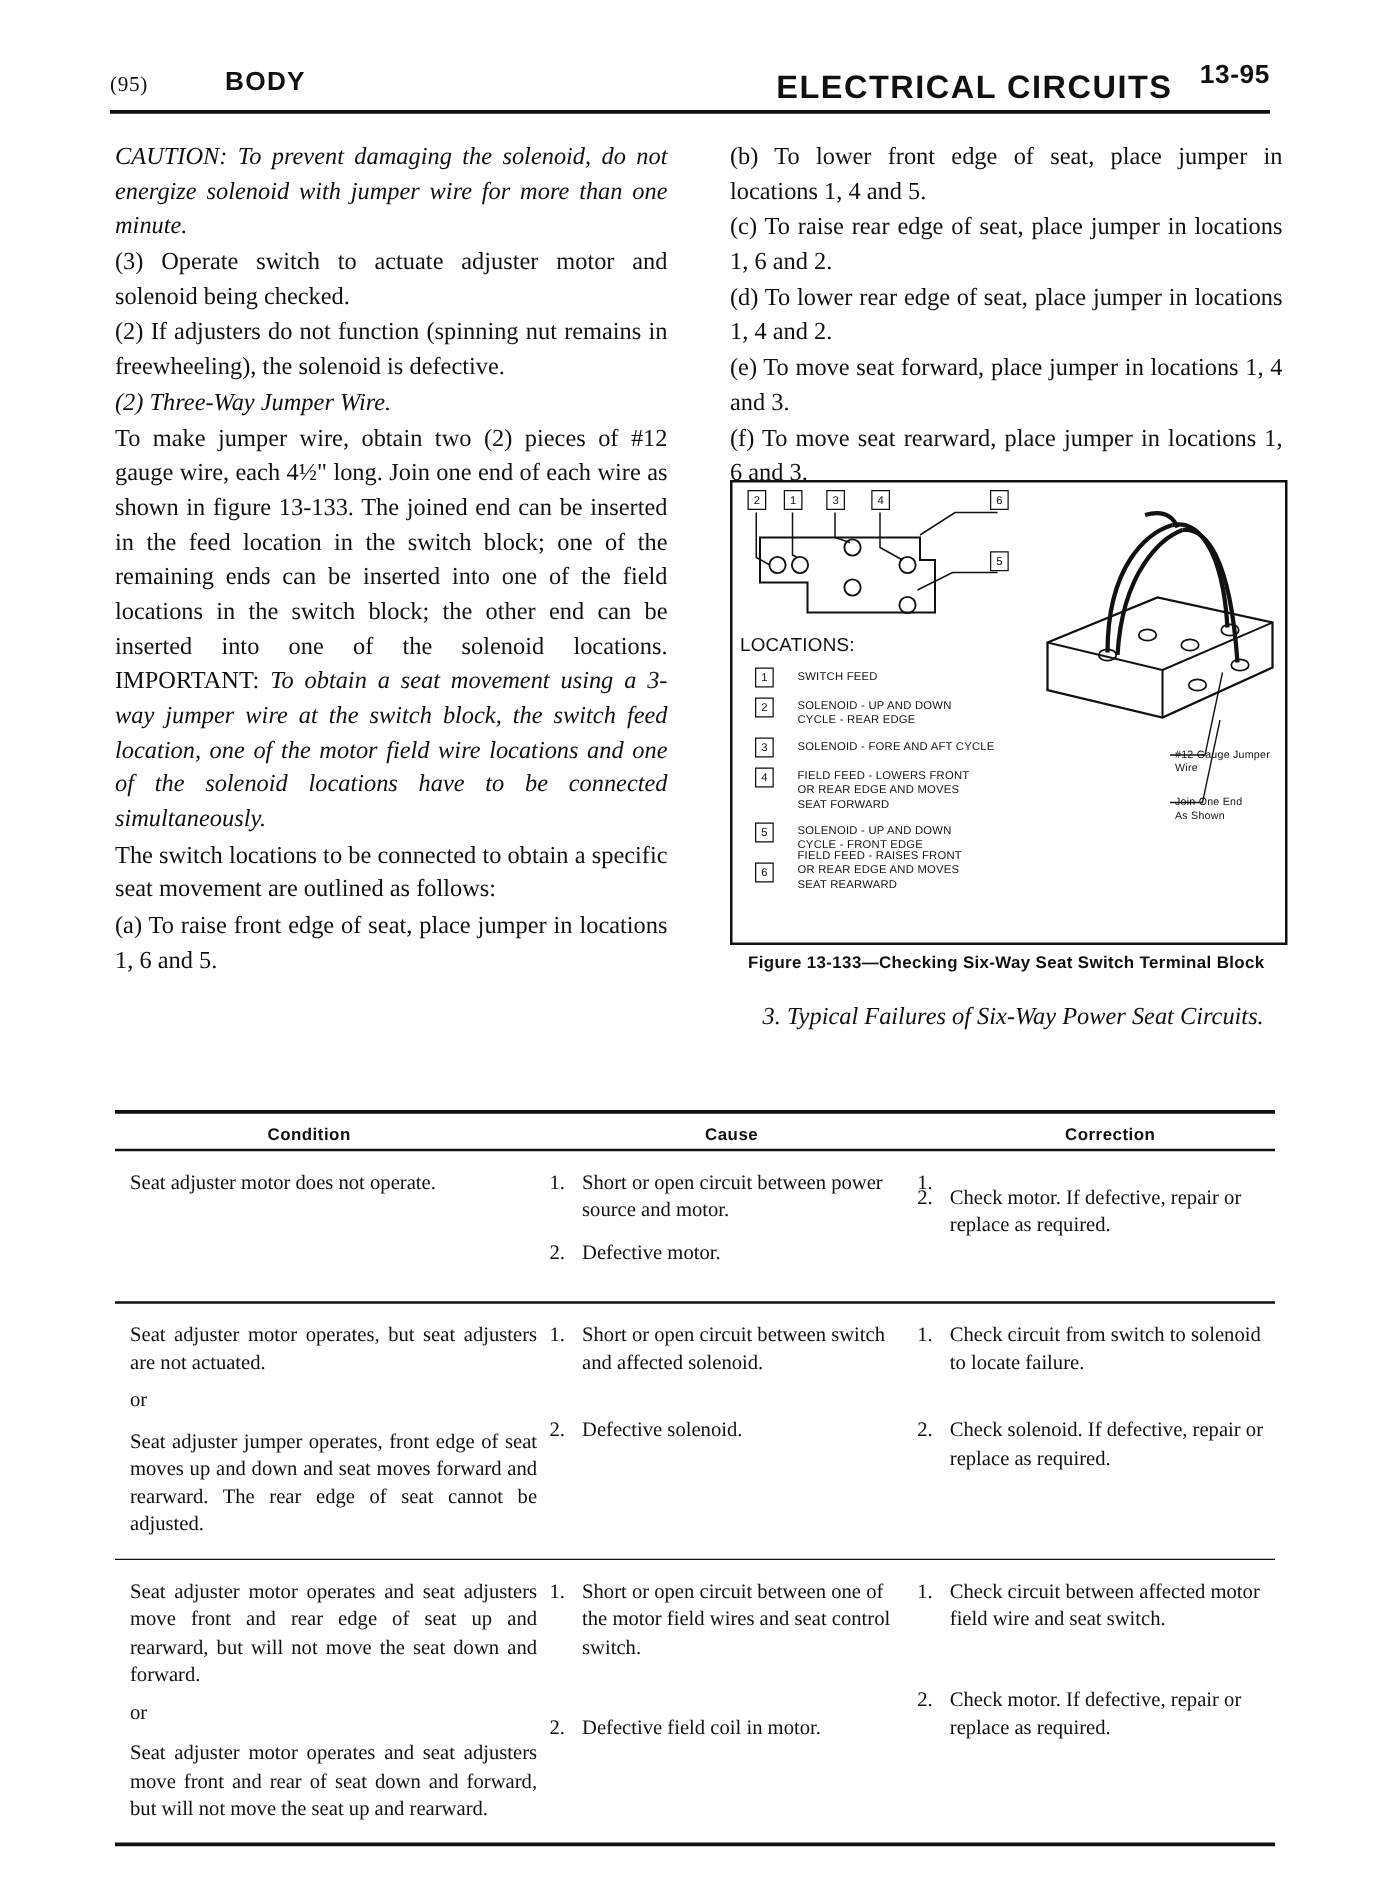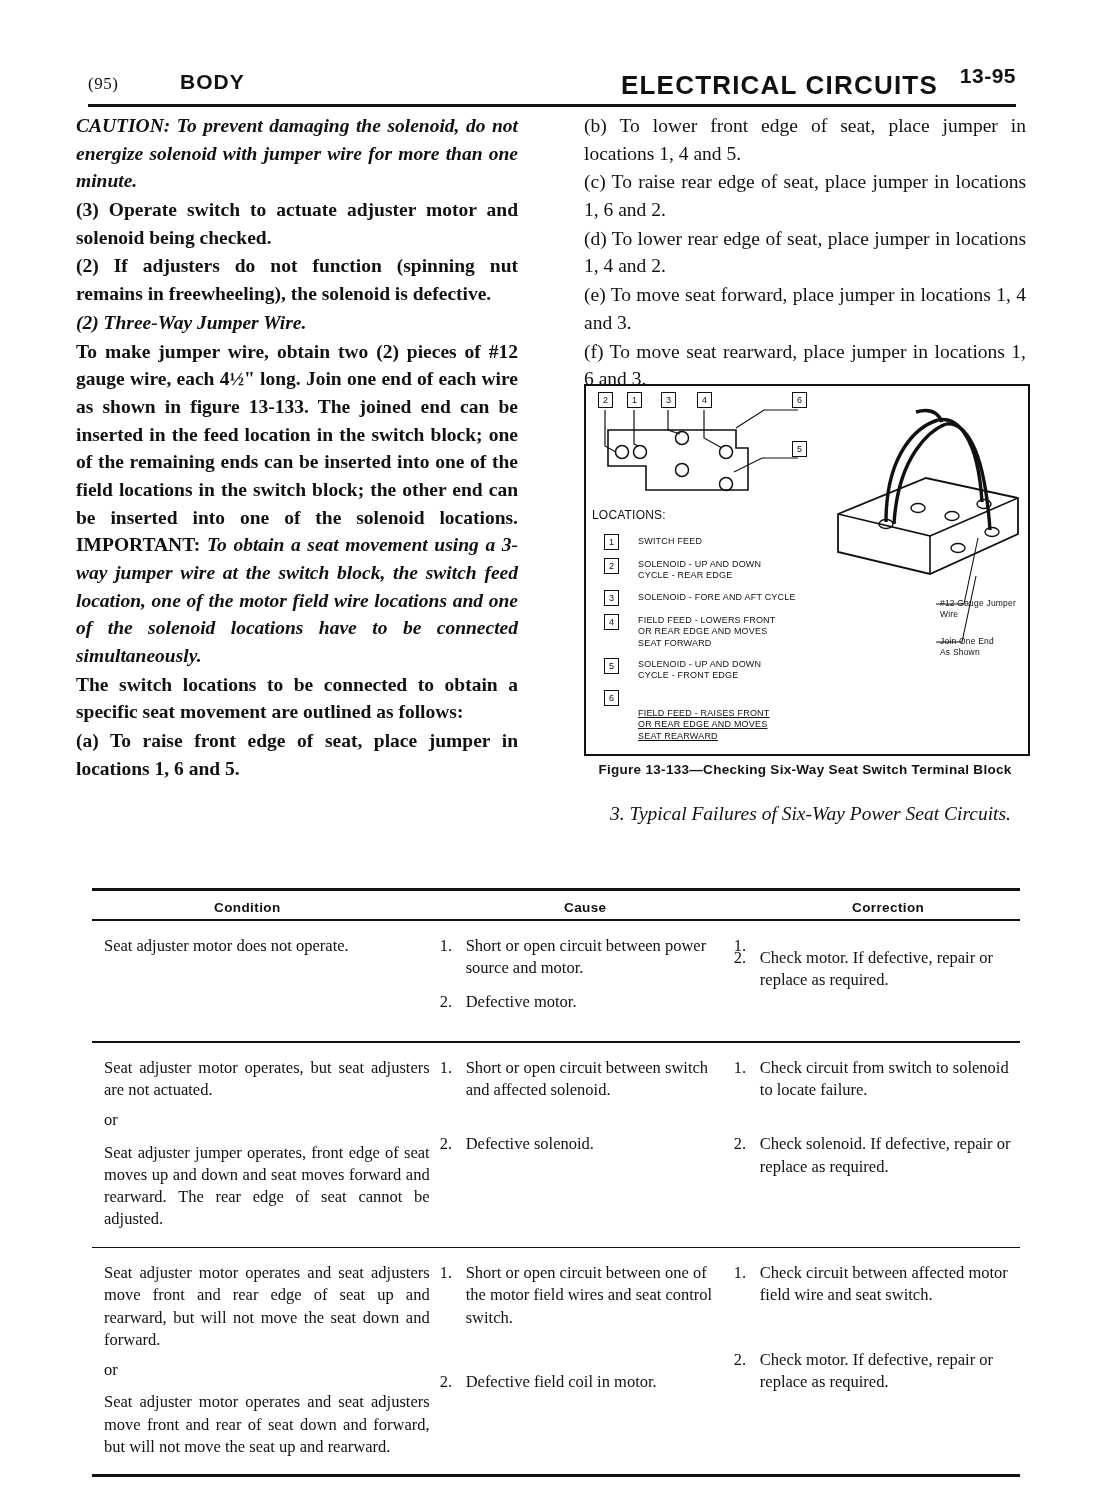--- a/index.html
+++ b/index.html
@@ -22,21 +22,20 @@
     height: 1504px;
   }
 
   
   .header {
     position: absolute;
     left: 88px;
     top: 52px;
     width: 928px;
     height: 42px;
-    margin-top: 16px;
   }
   .hdr-page-num {
     position: absolute;
     left: 0;
     top: 6px;
     font-family: "Liberation Serif", serif;
     font-size: 17px;
     letter-spacing: 0.5px;
   }
   .hdr-body {
@@ -79,21 +78,21 @@
 
   
   .col {
     position: absolute;
     width: 442px;
     top: 112px;
     font-size: 19.5px;
     line-height: 1.42;
     text-align: justify;
   }
-  .col-left { left: 76px; font-weight: bold; }
+  .col-left { left: 92px; }
   .col-right { left: 584px; }
 
   .col p {
     margin: 0 0 1px 0;
     text-indent: 0;
   }
   .p-ind { text-indent: 26px; }
   .ital { font-style: italic; }
 
   
@@ -289,21 +288,21 @@
 
     
     <div class="numbox" style="left:12px; top:6px;">2</div>
     <div class="numbox" style="left:41px; top:6px;">1</div>
     <div class="numbox" style="left:75px; top:6px;">3</div>
     <div class="numbox" style="left:111px; top:6px;">4</div>
     <div class="numbox" style="left:206px; top:6px;">6</div>
     <div class="numbox" style="left:206px; top:55px;">5</div>
 
     
-    <div class="loclabel" style="left:6px; top:122px; font-size:12px;">LOCATIONS:</div>
+    <div class="loclabel" style="left:6px; top:122px; font-size:15px;">LOCATIONS:</div>
 
     <div class="numbox" style="left:18px; top:148px;">1</div>
     <div class="loclabel" style="left:52px; top:150px;">SWITCH FEED</div>
 
     <div class="numbox" style="left:18px; top:172px;">2</div>
     <div class="loclabel" style="left:52px; top:173px;">SOLENOID - UP AND DOWN
 CYCLE - REAR EDGE</div>
 
     <div class="numbox" style="left:18px; top:204px;">3</div>
     <div class="loclabel" style="left:52px; top:206px;">SOLENOID - FORE AND AFT CYCLE</div>
@@ -311,21 +310,21 @@
     <div class="numbox" style="left:18px; top:228px;">4</div>
     <div class="loclabel" style="left:52px; top:229px;">FIELD FEED - LOWERS FRONT
 OR REAR EDGE AND MOVES
 SEAT FORWARD</div>
 
     <div class="numbox" style="left:18px; top:272px;">5</div>
     <div class="loclabel" style="left:52px; top:273px;">SOLENOID - UP AND DOWN
 CYCLE - FRONT EDGE</div>
 
     <div class="numbox" style="left:18px; top:304px;">6</div>
-    <div class="loclabel" style="left:52px; top:322px; font-weight:normal;text-decoration:underline;">FIELD FEED - RAISES FRONT
+    <div class="loclabel" style="left:52px; top:293px; font-weight:normal;">FIELD FEED - RAISES FRONT
 OR REAR EDGE AND MOVES
 SEAT REARWARD</div>
 
     <div class="loclabel" style="left:354px; top:212px; font-size:8.5px;">#12 Gauge Jumper Wire</div>
     <div class="loclabel" style="left:354px; top:250px; font-size:8.5px;">Join One End
 As Shown</div>
   </div>
 
   <div class="fig-caption">Figure 13-133—Checking Six-Way Seat Switch Terminal Block</div>
   <div class="fig-after">3.  Typical Failures of Six-Way Power Seat Circuits.</div>

